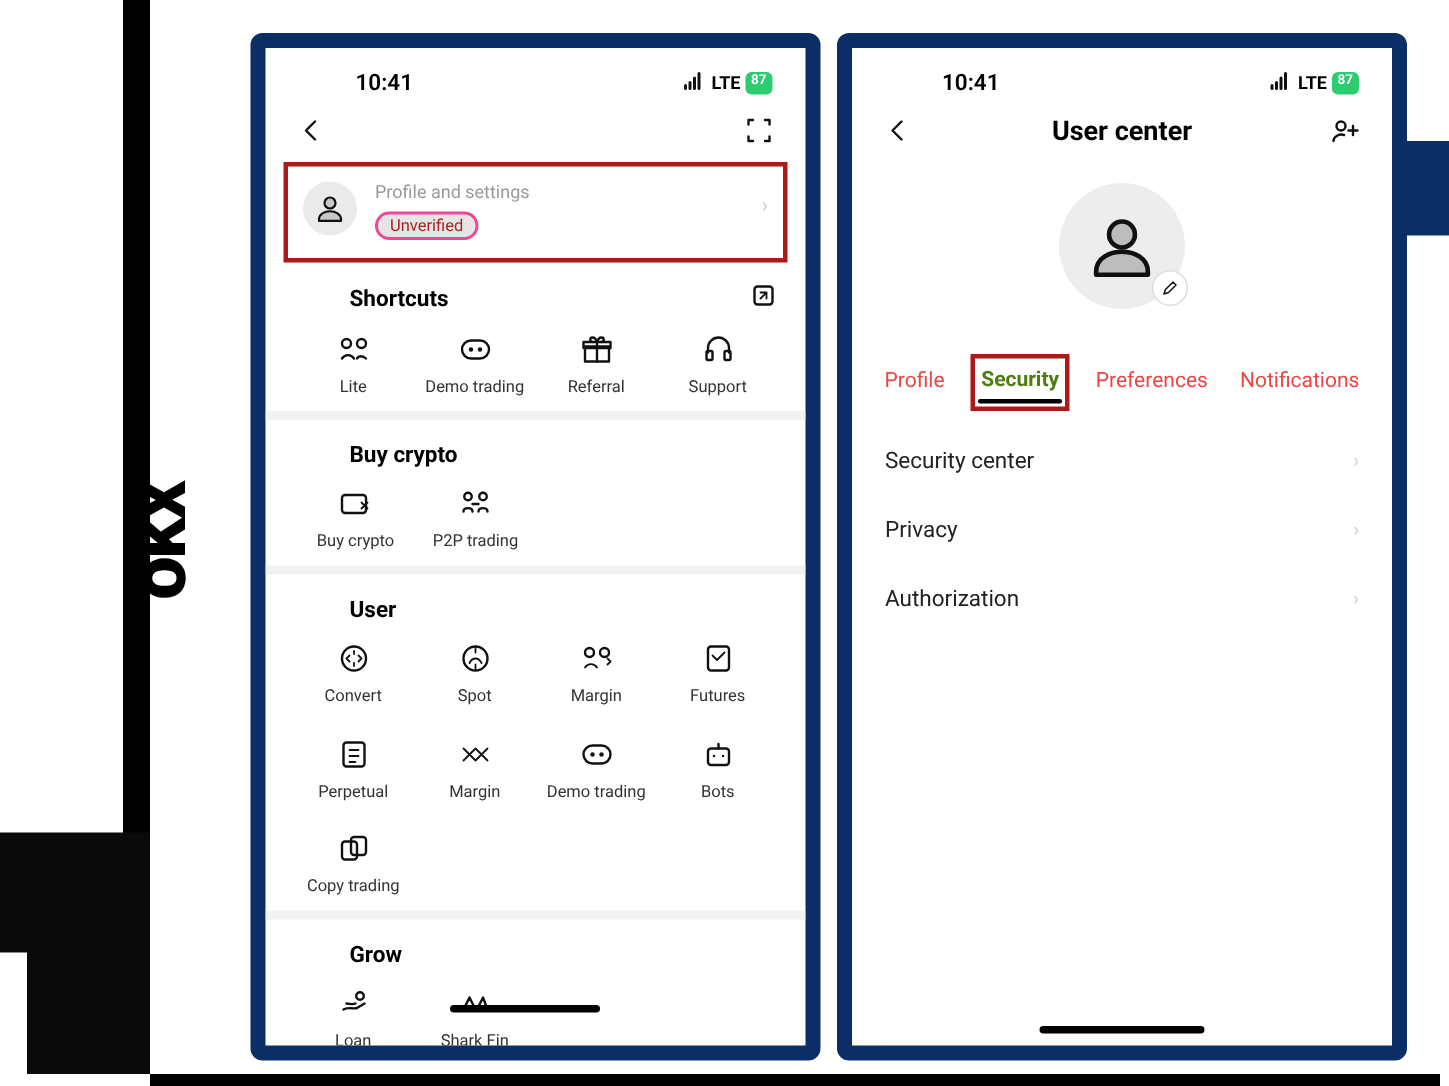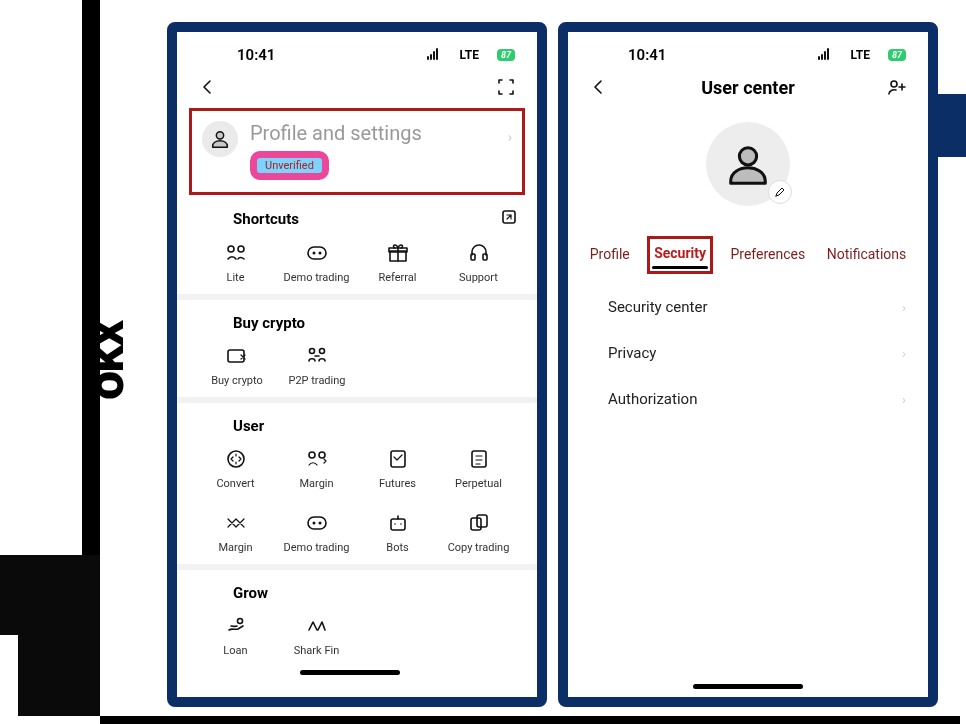--- a/index.html
+++ b/index.html
@@ -88,29 +88,28 @@
   .status-bar {
     display: flex;
     justify-content: space-between;
     align-items: center;
     padding: 14px 22px 6px 22px;
     font-size: 15px;
     font-weight: 600;
     color: #000;
     margin-left: 38px;
   }
-  .status-right { display: flex; align-items: center; gap: 18px; font-size: 12px; font-weight: 700;}
+  .status-right { display: flex; gap: 3px; font-size: 12px; font-weight: 700;}
   .battery-badge {
     background: #2ecc71;
     color: #fff;
     font-size: 9px;
     padding: 1px 4px;
     border-radius: 4px;
     font-weight: 700;
-    font-style: italic;
   }
 
   .nav-row {
     display: flex;
     justify-content: space-between;
     align-items: center;
     padding: 6px 20px 4px 20px;
     gap: 20px;
   }
   .nav-title {
@@ -132,26 +131,26 @@
   }
   .avatar-small {
     width: 36px;
     height: 36px;
     border-radius: 50%;
     background: #eaeaea;
     display:flex;align-items:center;justify-content:center;
     margin-right: 12px;
   }
   .avatar-small svg { width: 22px; height: 22px; fill: #c8c8c8;}
-  .profile-text { color: #999; font-size: 20px; }
+  .profile-text { color: #999; font-size: 12px; }
   .unverified-badge {
     display: inline-block;
     margin-top: 6px;
-    background: #7dd3fc;
-    border: 7px solid #ec4899;
+    background: #e5e5e5;
+    border: 2px solid #ec4899;
     color: #B02020;
     font-size: 11px;
     padding: 1px 8px;
     border-radius: 10px;
   }
   .profile-chevron {
     position: absolute;
     right: 10px;
     top: 18px;
     color: #ccc;
@@ -203,38 +202,38 @@
     display:flex;align-items:center;justify-content:center;
   }
   .tabs-row {
     display: flex;
     justify-content: space-around;
     padding: 4px 14px 0 14px;
     gap: 6px;
   }
   .tab {
     font-size: 14px;
-    color: #7f1d1d;
+    color: #ef4444;
     padding: 6px 4px 10px 4px;
     position: relative;
   }
-  .tab.active { color: #b91c1c; font-weight: 700;}
+  .tab.active { color: #4d7c0f; font-weight: 700;}
   .tab.active::after {
     content:"";
     position:absolute;
     left: 2px; right: 2px; bottom: 2px;
     height: 3px;
     background: #000;
     border-radius: 2px;
   }
   .tab-highlight {
     border: 3px solid #AD1818;
     margin-top: -4px;
   }
-  .menu-list { padding: 10px 0 0 18px;}
+  .menu-list { padding: 10px 0 0 0;}
   .menu-item {
     display: flex;
     justify-content: space-between;
     align-items: center;
     padding: 14px 22px;
     font-size: 15px;
     color: #222;
   }
   .menu-item .chev { color: #ccc; font-size: 13px;}
 
@@ -394,20 +393,29 @@
     </div>
     <div class="grid4">
       <div class="shortcut">
         <span class="shortcut-icon">
             <svg width="22" height="22" viewBox="0 0 22 22">
               <circle cx="11" cy="11" r="8"></circle>
               <path d="M8 9l-2 2 2 2M14 9l2 2-2 2M11 6v2M11 14v2" stroke-width="1.2"></path>
             </svg>
           </span>
         <span class="shortcut-label">Convert</span>
+      </div>
+      <div class="shortcut">
+        <span class="shortcut-icon">
+            <svg width="22" height="22" viewBox="0 0 22 22">
+              <circle cx="11" cy="11" r="8"></circle>
+              <path d="M7 14c2-4 6-4 8 0M11 4v3M11 15v3" stroke-width="1.2"></path>
+            </svg>
+          </span>
+        <span class="shortcut-label">Spot</span>
       </div>
       <div class="shortcut">
         <span class="shortcut-icon">
             <svg width="24" height="20" viewBox="0 0 24 20">
               <circle cx="7" cy="6" r="3"></circle>
               <circle cx="17" cy="6" r="3"></circle>
               <path d="M4 16c2-3 6-3 8 0M19 14l2-2-2-2" stroke-width="1.2"></path>
             </svg>
           </span>
         <span class="shortcut-label">Margin</span>

